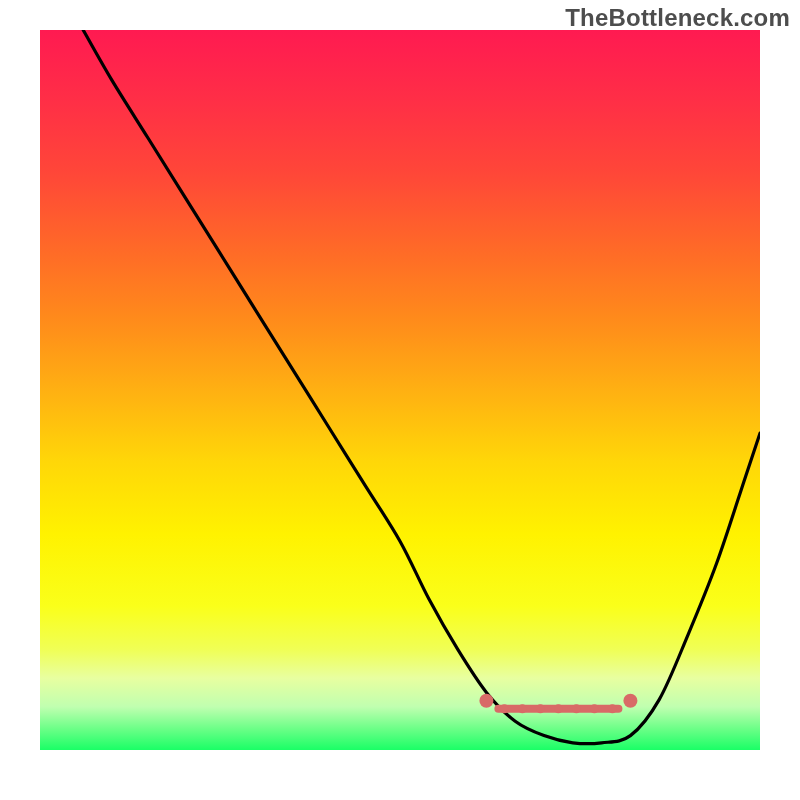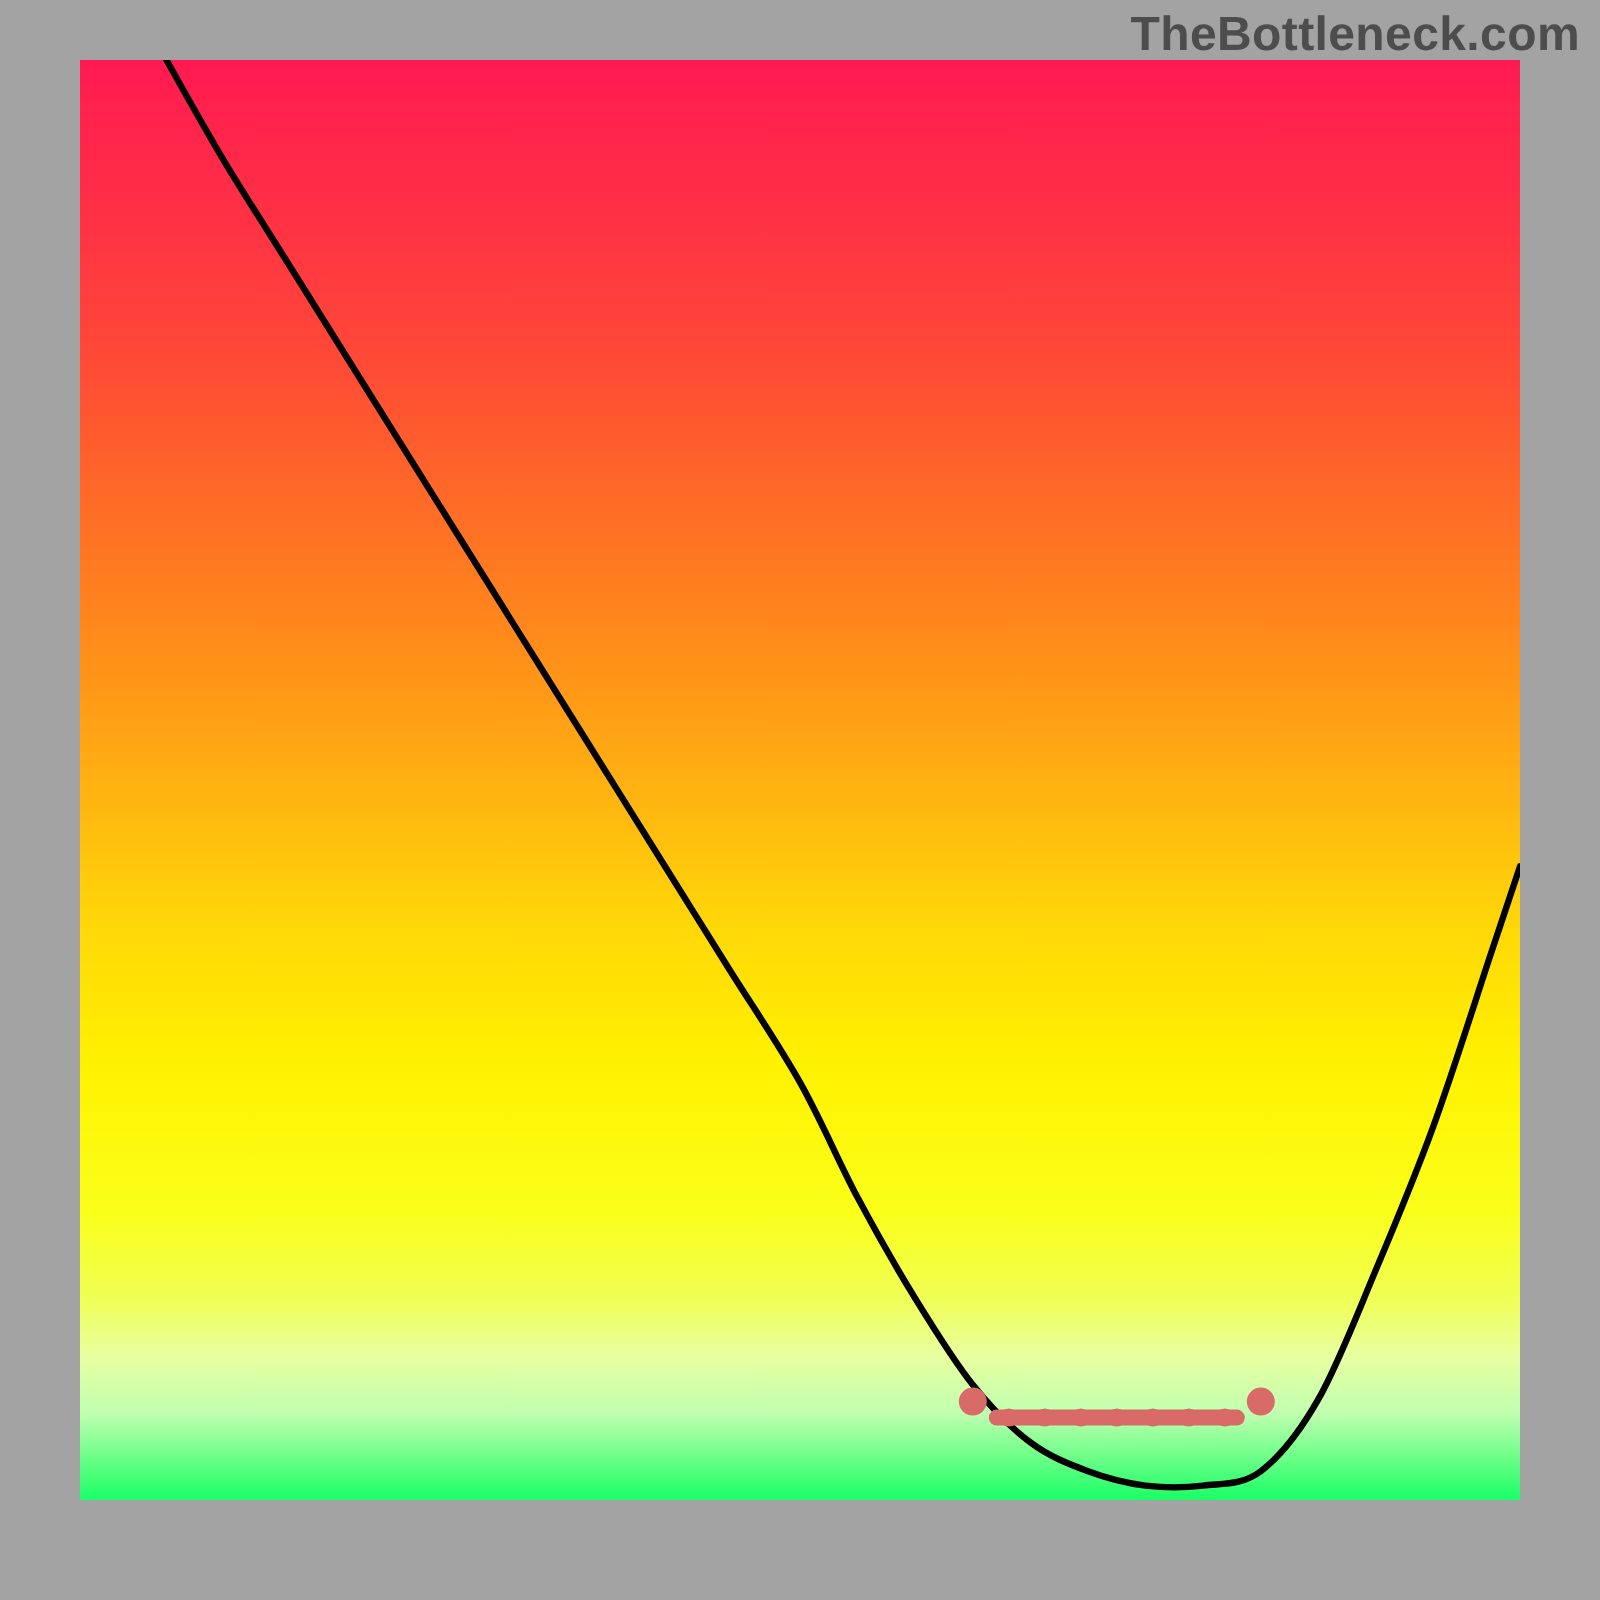--- a/index.html
+++ b/index.html
@@ -8,21 +8,21 @@
     width: 800px;
     height: 800px;
     background: #000;
     overflow: hidden;
     font-family: Arial, Helvetica, sans-serif;
   }
   .frame {
     position: relative;
     width: 800px;
     height: 800px;
-    background: #a3a3a3;
+    background: #ffffff;
     text-decoration: underline;
   }
   .watermark {
     position: absolute;
     top: 4px;
     right: 10px;
     color: #4d4d4d;
     font-size: 24px;
     font-weight: 600;
     letter-spacing: 0.2px;

